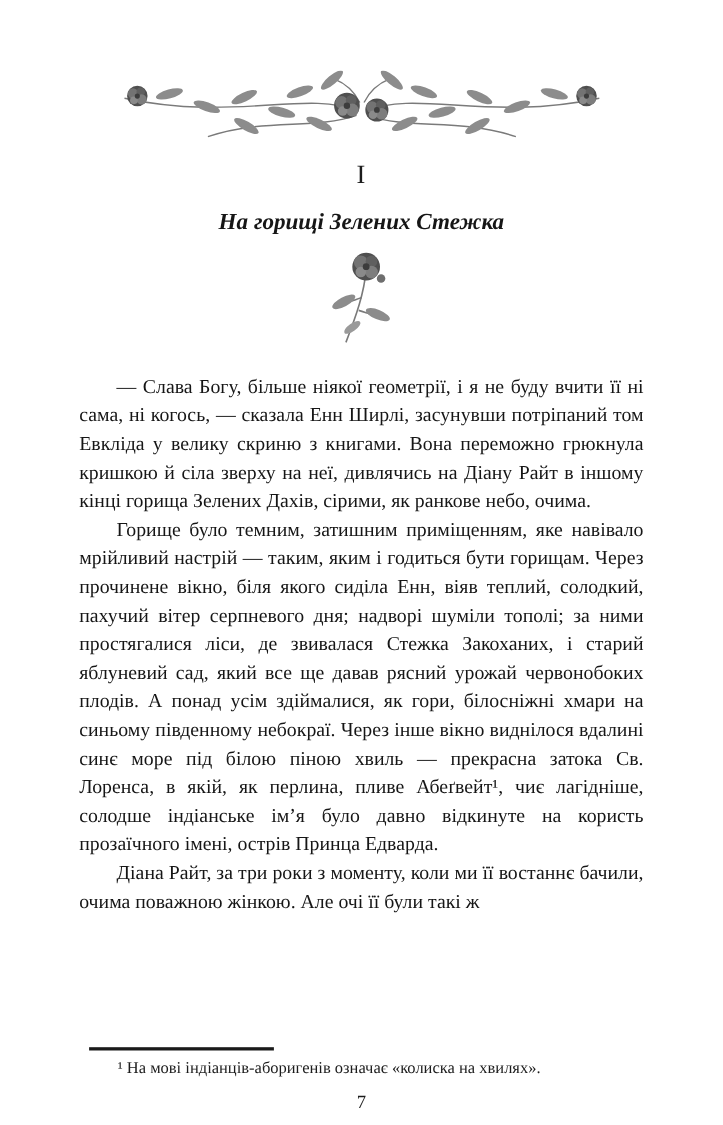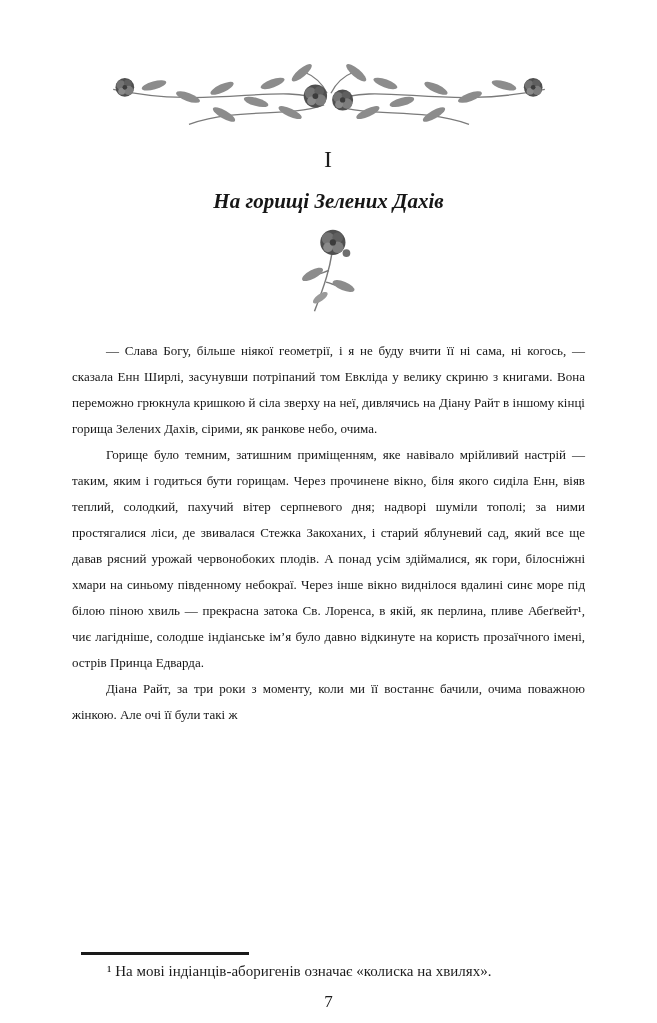--- a/index.html
+++ b/index.html
@@ -36,21 +36,21 @@
     font-size: 21px;
     margin: 16px 0 0 0;
     color: #161616;
   }
   .ornament-flower {
     display: block;
     margin: 12px auto 0 auto;
   }
   .body-text {
     margin-top: 20px;
-    font-size: 13px;
+    font-size: 18px;
     line-height: 26px;
     text-align: justify;
   }
   .body-text p {
     margin: 0;
     text-indent: 34px;
   }
   .footnote-block {
     position: absolute;
     left: 81px;
@@ -124,21 +124,21 @@
     <use href="#t-leaf" transform="translate(212,9) rotate(-40)"></use>
     <use href="#t-leaf" transform="translate(268,9) rotate(40)"></use>
     <use href="#t-bloom" transform="translate(226,33)"></use>
     <use href="#t-bloom" transform="translate(254,37) scale(0.9)"></use>
     <use href="#t-bloom" transform="translate(30,24) scale(0.8)"></use>
     <use href="#t-bloom" transform="translate(450,24) scale(0.8)"></use>
   </svg>
 
   <div class="chapter-number">I</div>
 
-  <h1 class="chapter-title">На горищі Зелених Дахів</h1>
+  <h1 class="chapter-title">На горищі Зелених Стежка</h1>
 
   <svg class="ornament-flower" width="88" height="92" viewBox="0 0 90 95" aria-hidden="true">
     <defs>
       <g id="f-bloom">
         <circle r="13" fill="#4f4f4f"></circle>
         <circle cx="-5" cy="-4" r="6.5" fill="#737373"></circle>
         <circle cx="5" cy="-5" r="5.5" fill="#5f5f5f"></circle>
         <circle cx="5" cy="5" r="6" fill="#7d7d7d"></circle>
         <circle cx="-5" cy="5" r="5" fill="#8a8a8a"></circle>
         <circle r="3.2" fill="#3c3c3c"></circle>

